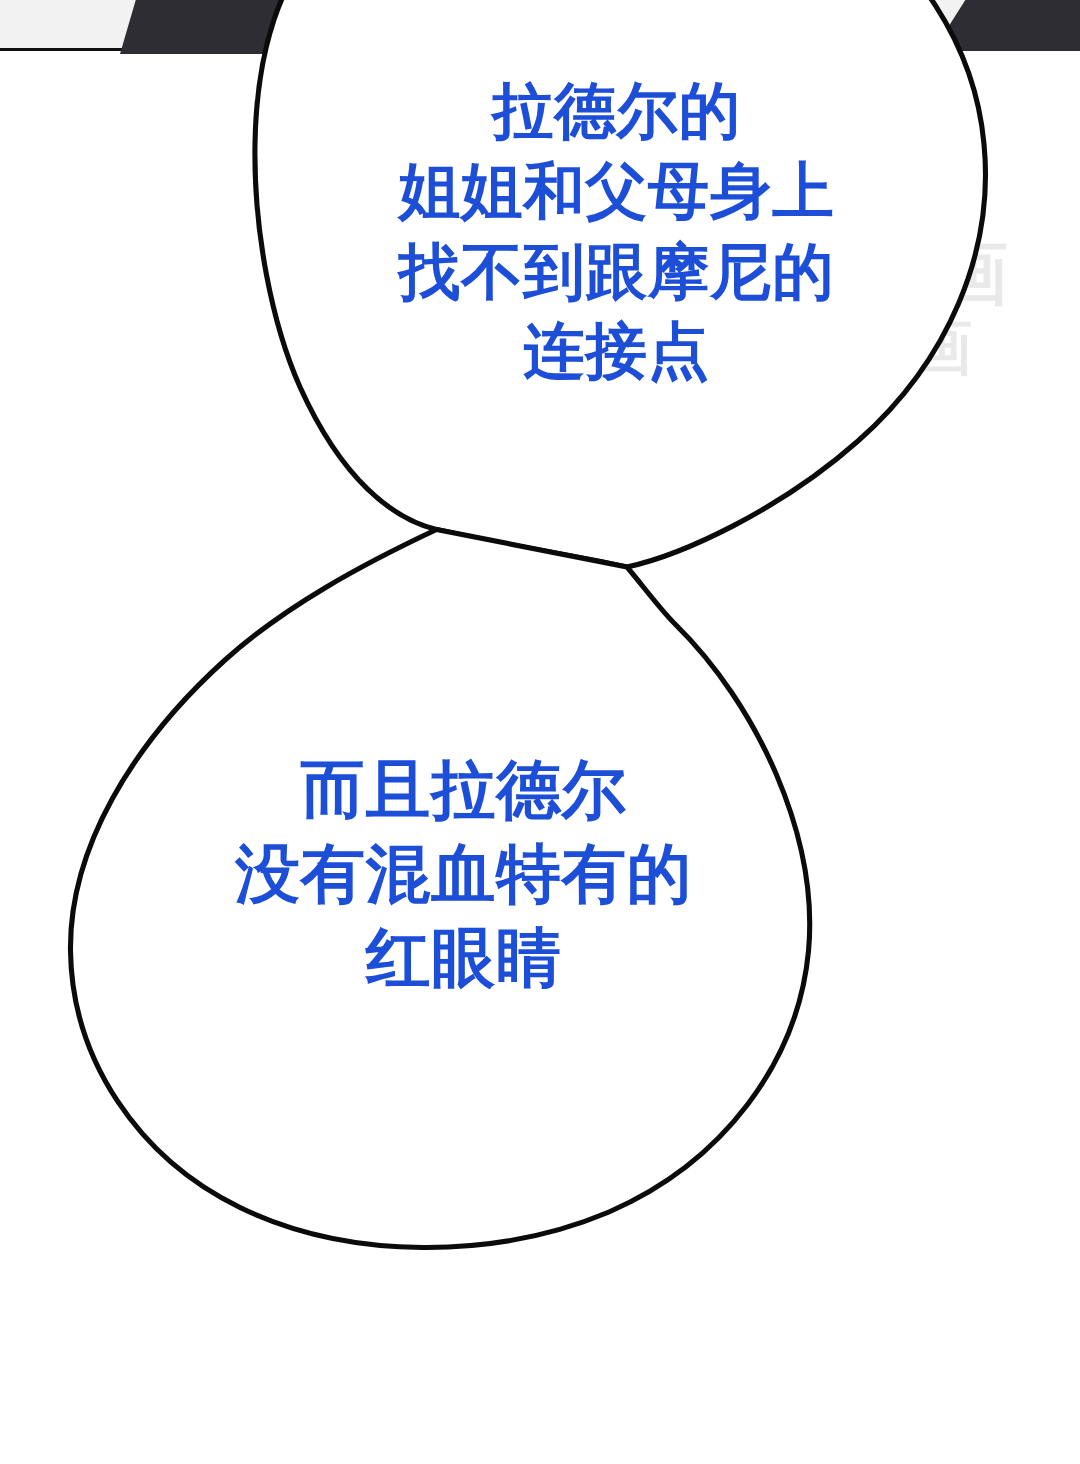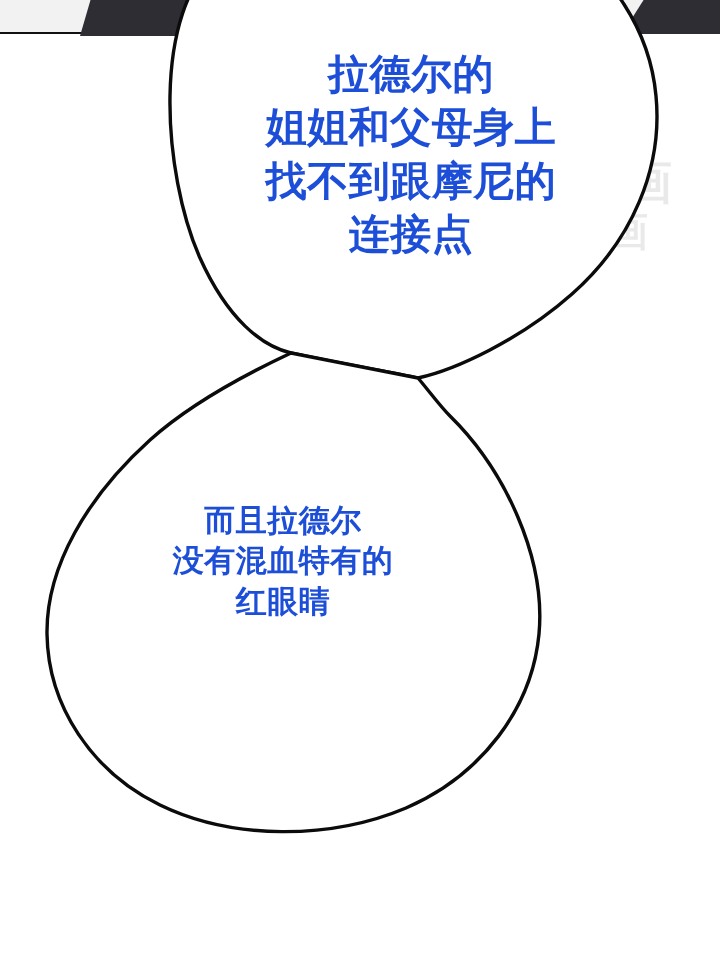--- a/index.html
+++ b/index.html
@@ -115,24 +115,24 @@
     white-space: pre-line;
     letter-spacing: 0.5px;
   }
   #bubble1-text {
     left: 190px;
     top: 48px;
     width: 442px;
     font-size: 41px;
   }
   #bubble2-text {
-    left: 68px;
+    left: 94px;
     top: 500px;
     width: 430px;
-    font-size: 31px;
+    font-size: 43px;
   }
 </style>
 </head>
 <body>
 
 <div id="panel">
 
   <div class="bg-upper"></div>
   <div class="bg-lower"></div>
   <div class="horizon-line"></div>

